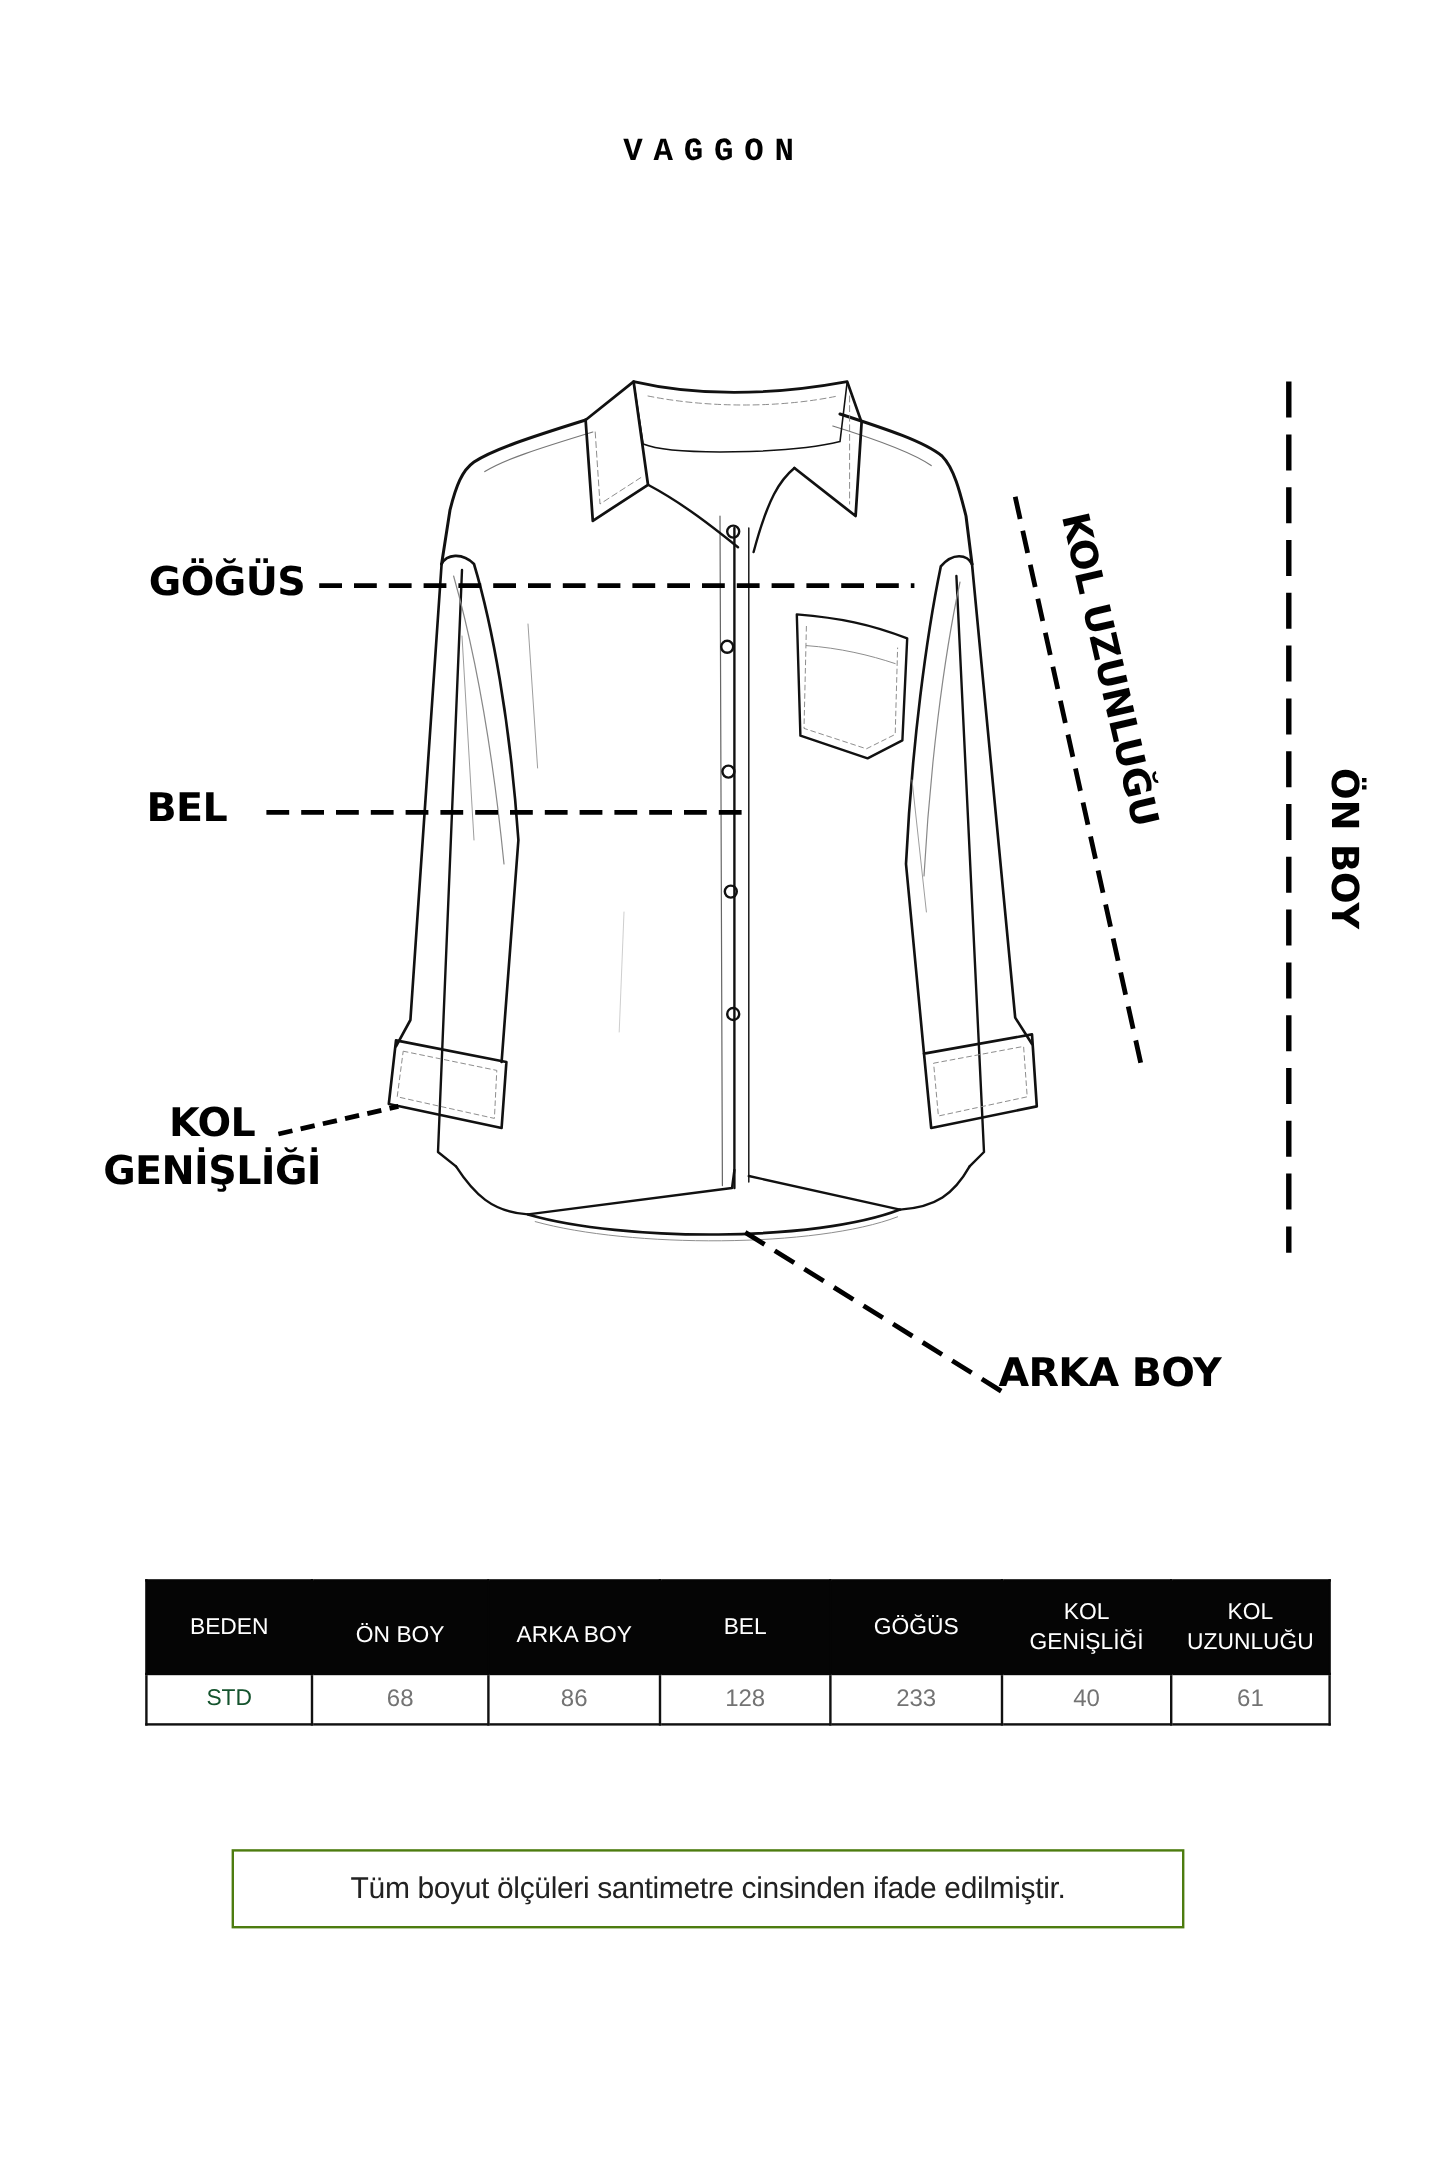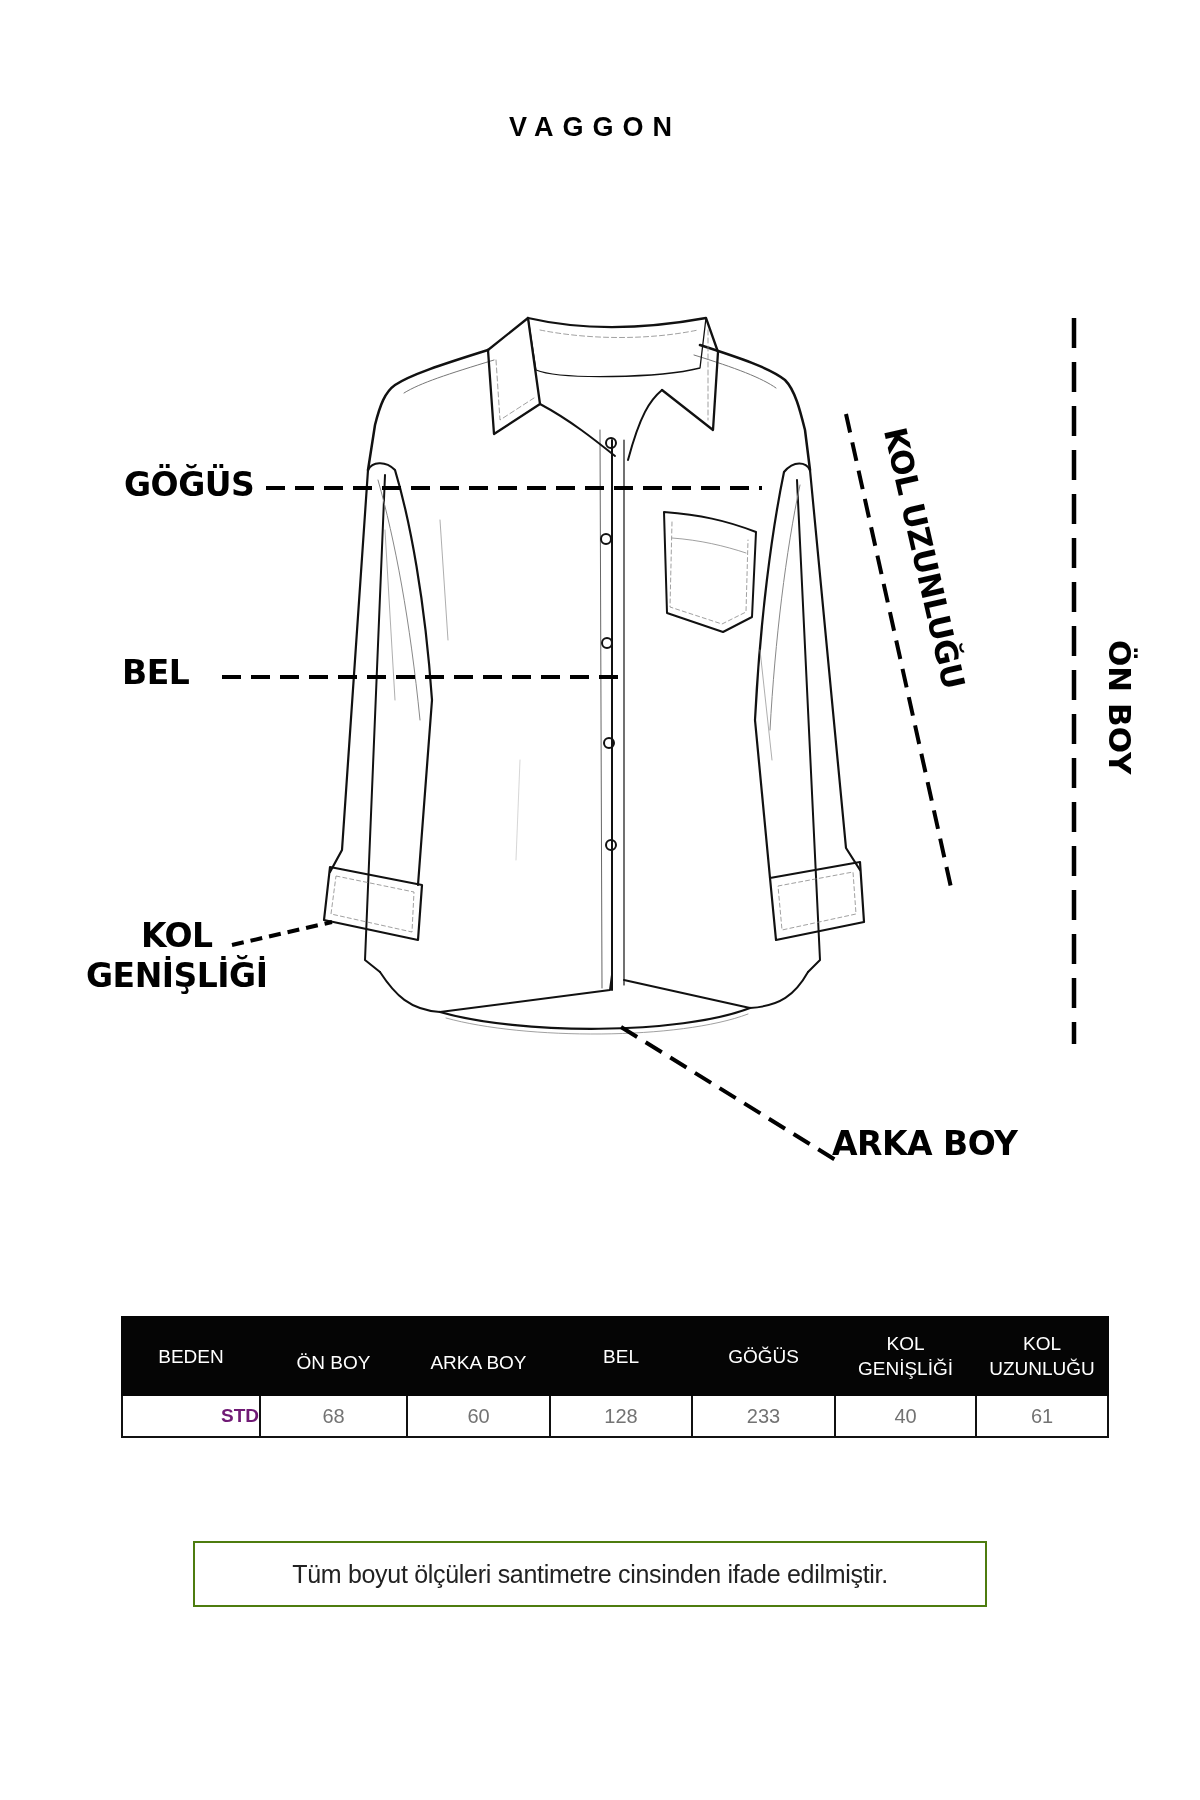--- a/index.html
+++ b/index.html
@@ -1,37 +1,37 @@
 <!DOCTYPE html>
 <html><head>
 <meta charset="utf-8">
 <style>
   html, body { margin: 0; padding: 0; background: #ffffff; }
   body { width: 1200px; height: 1800px; position: relative; overflow: hidden;
          font-family: "Liberation Sans", "DejaVu Sans", sans-serif; color: #000; }
   .brand { position: absolute; left: 0; top: 112px; width: 1190px; text-align: center;
-           font-size: 27px; letter-spacing: 9px; font-weight: 700; font-family: Liberation Sans, sans-serif; }
+           font-size: 27px; letter-spacing: 9px; font-weight: 700; font-family: Liberation Mono, monospace; }
   .diagram { position: absolute; left: 0; top: 0; width: 1200px; height: 1200px; }
   .lbl { position: absolute; font-weight: 700; font-size: 33px; letter-spacing: -0.5px; line-height: 1; white-space: nowrap;
          font-family: "DejaVu Sans", sans-serif; }
   .lbl-gogus { left: 124px; top: 468px; }
   .lbl-bel { left: 122px; top: 656px; }
   .lbl-kolg { left: 86px; top: 916px; text-align: center; line-height: 40px; }
   .lbl-arka { left: 832px; top: 1127px; }
   .lbl-kolu { position: absolute; left: 858px; top: 418px; transform-origin: 0 0; transform: translate(0,0) rotate(90deg) translate(0,-38px);
               font-weight: 700; font-size: 31px; letter-spacing: -0.5px; white-space: nowrap; font-family: "DejaVu Sans", sans-serif; }
   .lbl-onboy { position: absolute; left: 1094px; top: 758px; transform-origin: 0 0; transform: rotate(90deg);
                font-weight: 700; font-size: 31px; white-space: nowrap; font-family: "DejaVu Sans", sans-serif; }
 
   .size-table { position: absolute; left: 121px; top: 1316px; width: 976px; border-collapse: collapse; table-layout: fixed; }
   .size-table th { background: #050505; color: #ffffff; font-weight: 400; font-size: 19px; height: 76px; text-align: center;
                    vertical-align: middle; padding: 0; line-height: 25px; border: 2px solid #050505; }
   .size-table th span.down { display: inline-block; transform: translateY(6px); }
   .size-table td { border: 2px solid #111; height: 40px; text-align: center; font-size: 20px; color: #737373; padding: 0; }
-  .size-table td.std { font-weight: 700; color: #701a75; font-size: 19px; text-align: right; }
+  .size-table td.std { font-weight: 400; color: #14532d; font-size: 19px; }
 
   .note { position: absolute; left: 193px; top: 1541px; width: 790px; height: 62px; border: 2px solid #4d7c0f;
           display: flex; align-items: center; justify-content: center; font-size: 25px; color: #222; letter-spacing: -0.3px; }
 </style>
 </head>
 <body>
 
 <div class="brand">VAGGON</div>
 
 <svg class="diagram" viewBox="0 0 1200 1200" width="1200" height="1200" xmlns="http://www.w3.org/2000/svg">
@@ -131,21 +131,21 @@
       <th><span>BEL</span></th>
       <th><span>GÖĞÜS</span></th>
       <th><span>KOL</span><br><span>GENİŞLİĞİ</span></th>
       <th><span>KOL</span><br><span>UZUNLUĞU</span></th>
     </tr>
   </thead>
   <tbody>
     <tr>
       <td class="std">STD</td>
       <td>68</td>
-      <td>60</td>
+      <td>86</td>
       <td>128</td>
       <td>233</td>
       <td>40</td>
       <td>61</td>
     </tr>
   </tbody>
 </table>
 
 <div class="note">Tüm boyut ölçüleri santimetre cinsinden ifade edilmiştir.</div>
 

